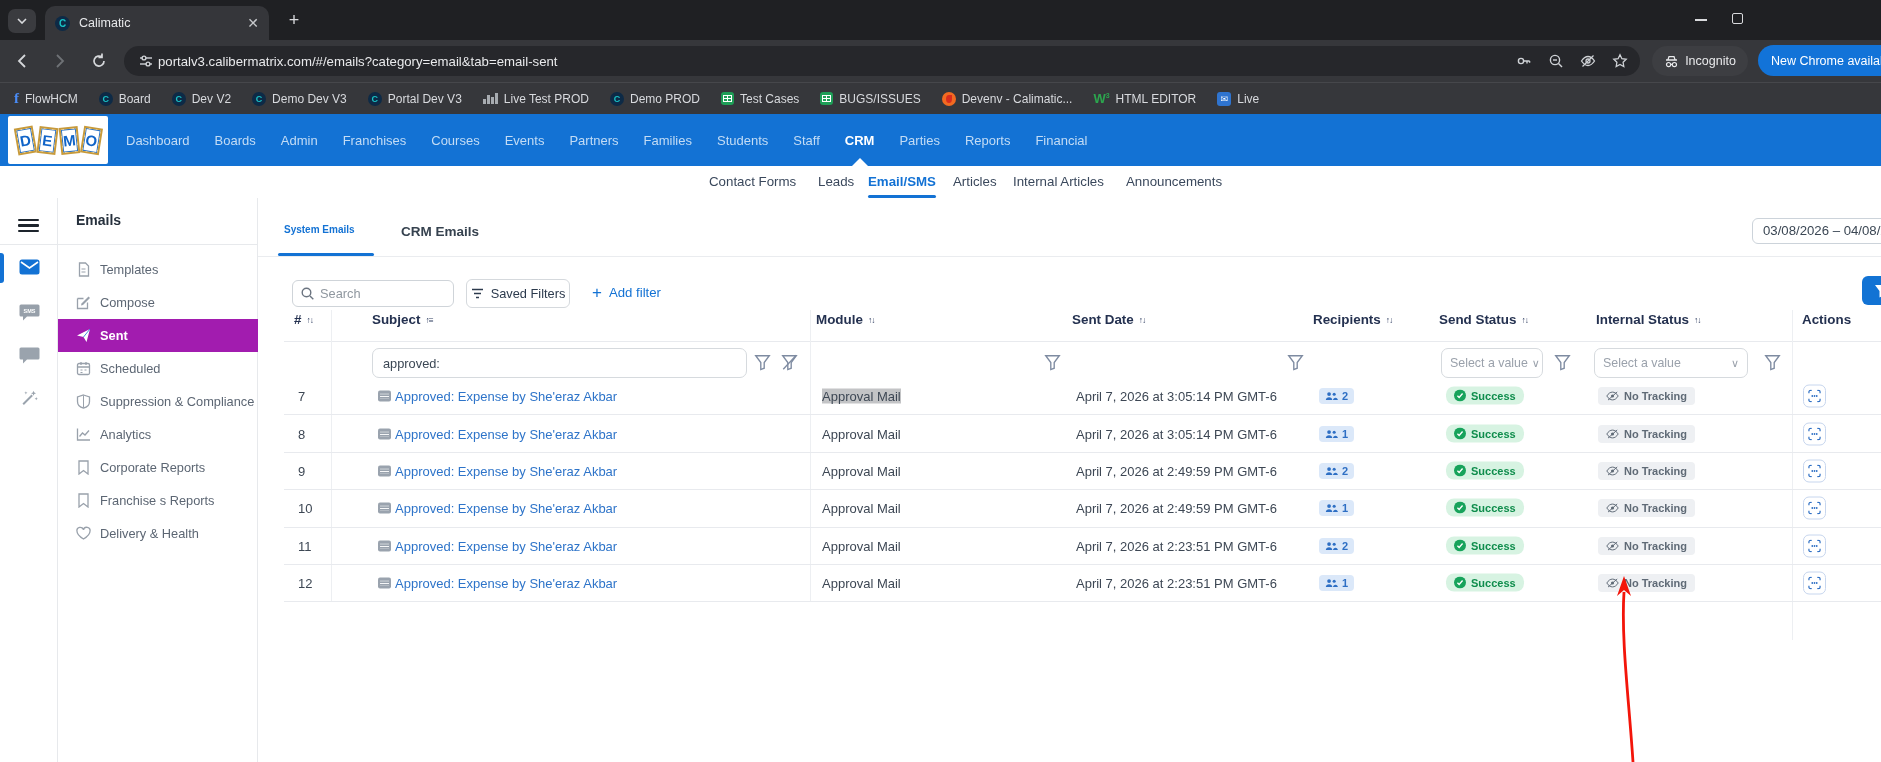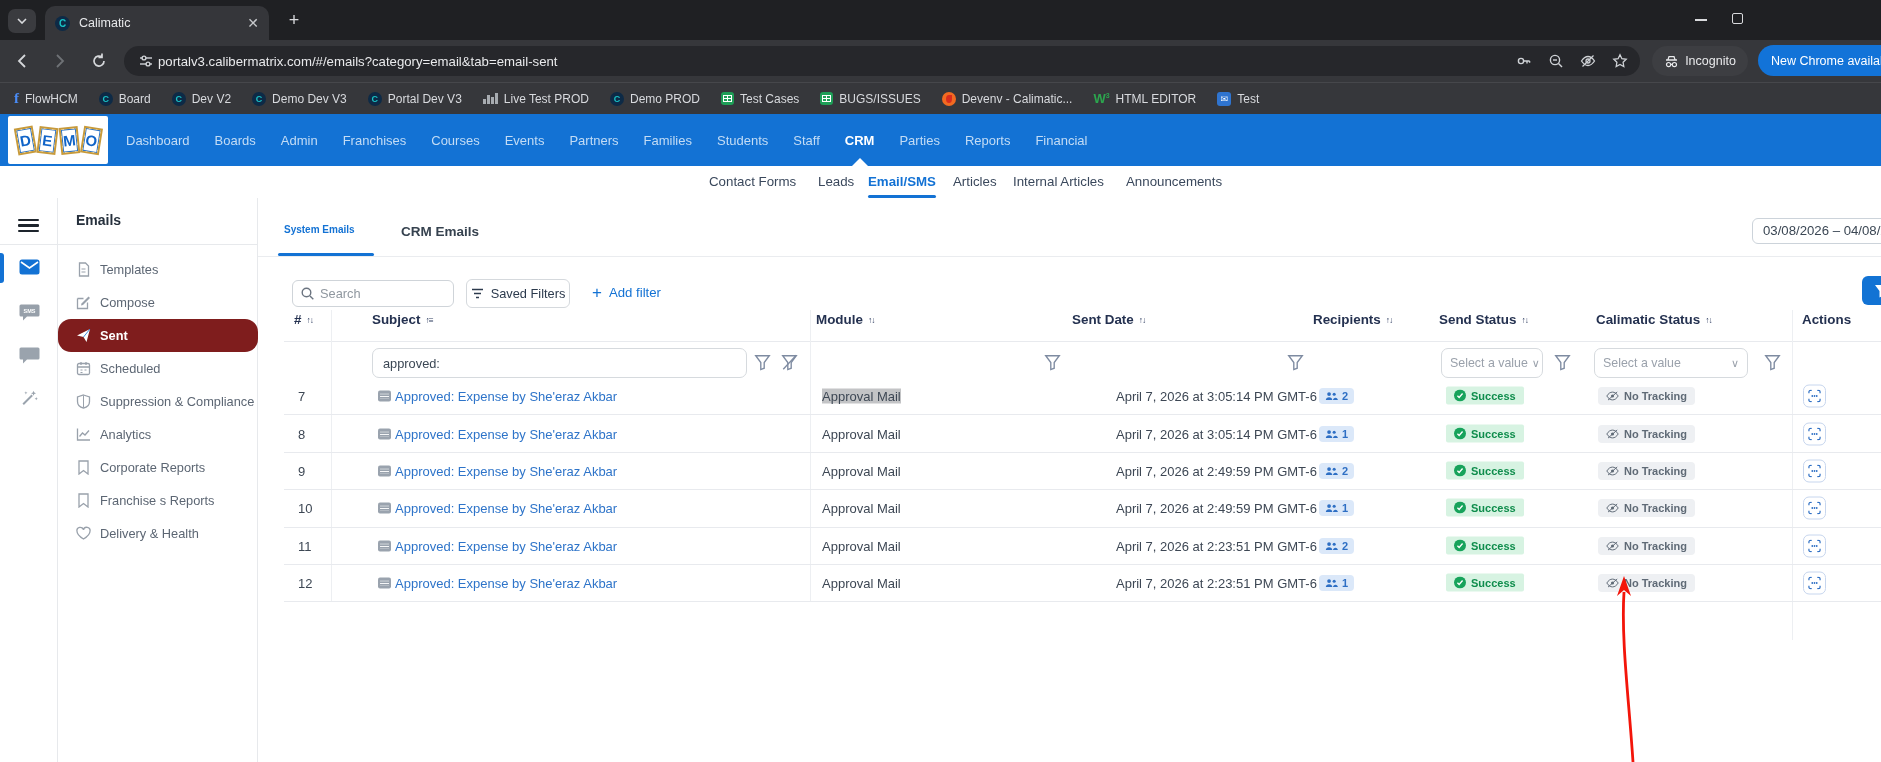--- a/index.html
+++ b/index.html
@@ -91,21 +91,21 @@
   .rail-ic{position:absolute;left:19px;width:21px;height:18px;color:#97a0aa;}
   #active-bar{position:absolute;left:0;top:55px;width:4px;height:30px;background:#1372d4;border-radius:0 3px 3px 0;}
 
   #panel{position:absolute;left:58px;top:198px;width:200px;height:564px;border-right:1px solid #e7e9ec;background:#fff;}
   #panel .ptitle{position:absolute;left:18px;top:14px;font-size:14px;font-weight:bold;color:#26303c;}
   .panel-div{position:absolute;left:0;top:46px;width:200px;height:1px;background:#e7e9ec;}
   #sb-items{position:absolute;left:0;top:55px;width:200px;}
   .sb-it{position:relative;height:33px;display:flex;align-items:center;}
   .sb-it .ic{position:absolute;left:18px;width:15px;height:15px;color:#99a1ab;}
   .sb-it .lb{position:absolute;left:42px;font-size:12.8px;color:#5c6673;white-space:nowrap;}
-  .sb-it.active{background:#7f1d1d;border-radius:13px;}
+  .sb-it.active{background:#a21caf;}
   .sb-it.active .lb{color:#fff;font-weight:bold;}
   .sb-it.active .ic{color:#fff;}
 
   
   #content{position:absolute;left:258px;top:198px;width:1623px;height:564px;background:#fff;}
   #tab-system{position:absolute;left:26px;top:26px;font-size:10px;font-weight:bold;color:#1372d4;}
   #tab-crm{position:absolute;left:143px;top:26px;font-size:13.5px;font-weight:600;color:#36424f;}
   #tab-underline{position:absolute;left:20px;top:55px;width:96px;height:3px;background:#1372d4;border-radius:2px;}
   #tabs-line{position:absolute;left:0;top:58px;width:1623px;height:1px;background:#eaecef;}
   #daterange{position:absolute;left:1494px;top:20px;width:170px;height:26px;border:1px solid #ccd3da;border-radius:6px;
@@ -138,26 +138,26 @@
   .trow{position:relative;height:37.4px;border-bottom:1px solid #e8eaee;}
   .cell{position:absolute;top:50%;transform:translateY(-50%);white-space:nowrap;}
   .c-num{left:14px;font-size:13px;color:#3d4754;}
   .c-subj{left:94px;display:flex;align-items:center;gap:4px;}
   .mailic{width:13px;height:11px;border-radius:2px;background:#9aa3ae;position:relative;flex:0 0 auto;}
   .mailic:before{content:"";position:absolute;left:2px;right:2px;top:3px;height:5px;
       background:linear-gradient(#fff 1px,transparent 1px) 0 0/100% 2.5px;}
   .c-subj a{font-size:13px;color:#2e74c9;text-decoration:none;}
   .c-mod{left:538px;font-size:13px;color:#3d4754;}
   .c-mod .hl{background:#c3c4c6;}
-  .c-date{left:792px;font-size:13px;color:#3d4754;margin-left:40px;}
+  .c-date{left:792px;font-size:13px;color:#3d4754;}
   .c-recip{left:1035px;}
   .pill-recip{display:inline-flex;align-items:center;gap:4px;background:#dbe8f9;border-radius:4px;padding:2px 6px;
               color:#2e6fc4;font-size:11px;font-weight:bold;}
   .c-send{left:1162px;}
-  .pill-success{display:inline-flex;align-items:center;gap:5px;background:#d7f3e2;border-radius:2px;padding:3px 8px;
+  .pill-success{display:inline-flex;align-items:center;gap:5px;background:#d7f3e2;border-radius:8px;padding:3px 8px;
               color:#0f8d4c;font-size:11px;font-weight:bold;}
   .c-deliv{left:1314px;}
   .pill-notrack{display:inline-flex;align-items:center;gap:5px;background:#eef0f3;border-radius:4px;padding:3px 8px;
               color:#5f6a76;font-size:11px;font-weight:600;}
   .c-act{left:1519px;}
   .actbtn{width:23px;height:23px;border:1px solid #c7d6ee;border-radius:6px;background:#fff;
           display:flex;align-items:center;justify-content:center;}
 
   #arrow-overlay{position:absolute;left:0;top:0;width:1881px;height:762px;pointer-events:none;}
   svg{display:block;}
@@ -280,21 +280,21 @@
     <span class="bm">
         <span class="bm-flame"></span>
         <span class="lbl">Devenv - Calimatic...</span>
       </span>
     <span class="bm">
         <span class="bm-w3">W<sup>3</sup></span>
         <span class="lbl">HTML EDITOR</span>
       </span>
     <span class="bm">
         <span class="bm-mail">✉</span>
-        <span class="lbl">Test</span>
+        <span class="lbl">Live</span>
       </span>
   </div>
 
   <div id="appheader">
     <div id="logo">
       <span class="tile">D</span>
       <span class="tile">E</span>
       <span class="tile">M</span>
       <span class="tile">O</span>
     </div>
@@ -476,21 +476,21 @@
       </div>
     <div class="th" style="left:1055px">
         <span>Recipients</span>
         <span class="sort">↑↓</span>
       </div>
     <div class="th" style="left:1181px">
         <span>Send Status</span>
         <span class="sort">↑↓</span>
       </div>
     <div class="th" style="left:1338px">
-        <span>Calimatic Status</span>
+        <span>Internal Status</span>
         <span class="sort">↑↓</span>
       </div>
     <div class="th" style="left:1544px">
         <span>Actions</span>
       </div>
     <div id="headerline"></div>
     <div class="vline" style="left:73px"></div>
     <div class="vline" style="left:552px"></div>
     <div class="vline" style="left:1534px;height:330px"></div>
 

